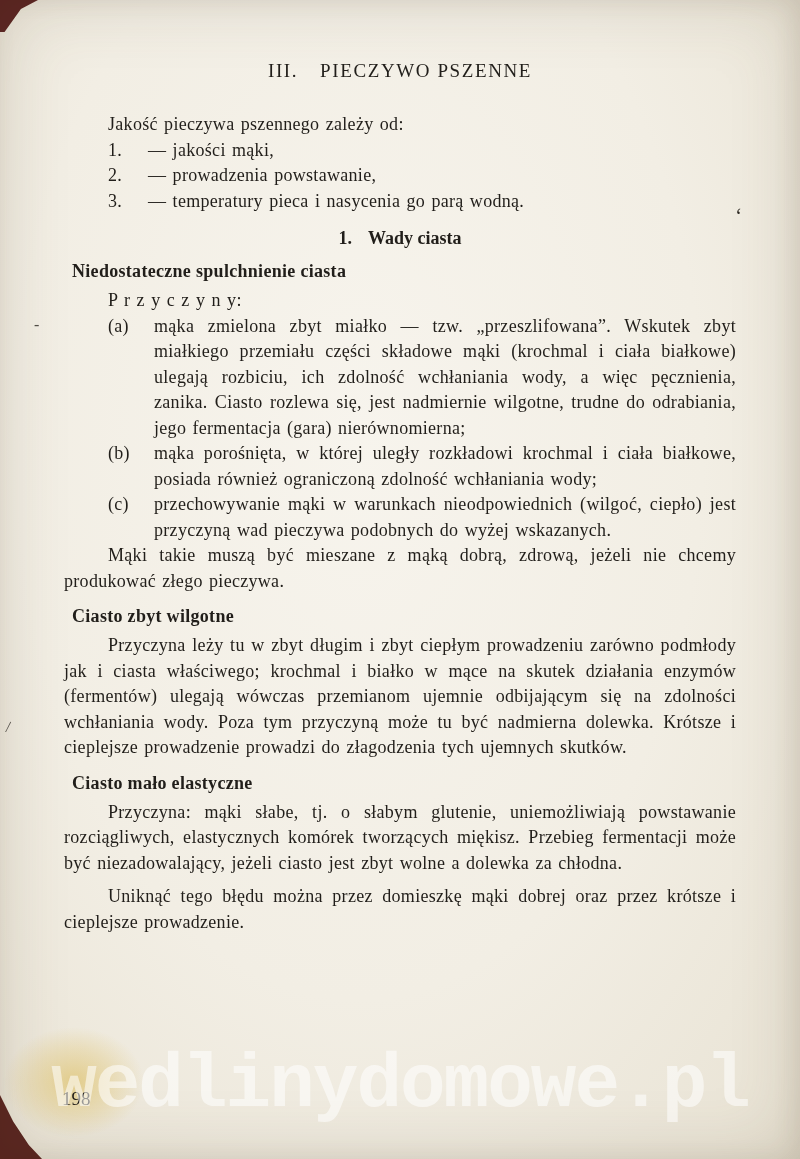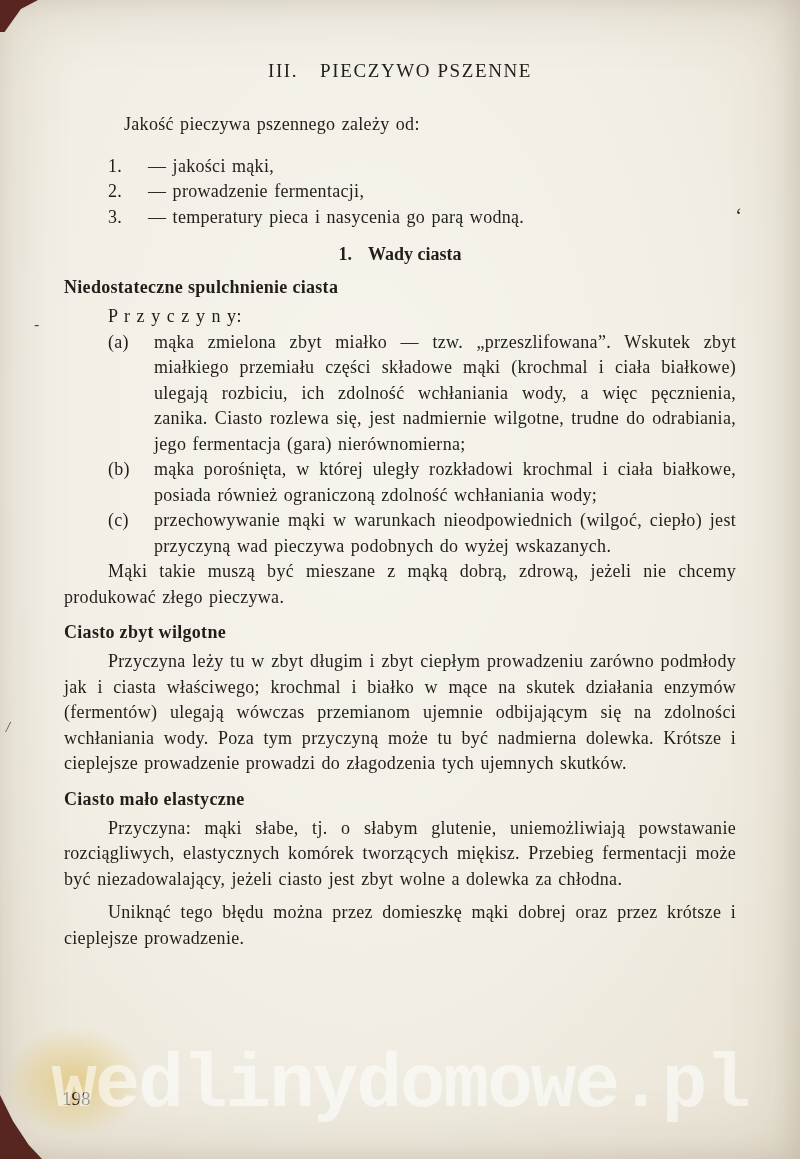--- a/index.html
+++ b/index.html
@@ -19,32 +19,32 @@
   .title{
     margin:0 0 30px 0;
     text-align:center;
     font-size:19px;
     font-weight:normal;
     letter-spacing:1.6px;
   }
   .title .gap{display:inline-block;width:22px;}
   .body-text{font-size:18px;line-height:25.5px;letter-spacing:0.3px;word-spacing:1.5px;}
   .intro{margin-left:44px;}
-  .intro p{margin:16px;}
+  .intro p{margin:0;}
   .num-row{display:flex;}
   .num-row .num{width:40px;flex:0 0 40px;}
   .section-heading{
     margin:14px 0 8px 0;
     text-align:center;
     font-size:18px;
     font-weight:bold;
   }
   .section-heading .gap{display:inline-block;width:16px;}
   .sub-heading{
-    margin:12px 0 6px 0;
+    margin:12px 0 6px 8px;
     font-size:18px;
     font-weight:bold;
     letter-spacing:0.3px;
   }
   .causes-label{margin:0 0 0 44px;}
   .cause-item{display:flex;}
   .cause-item .cause-label{width:46px;flex:0 0 46px;margin-left:44px;}
   .cause-item .cause-text{flex:1;text-align:justify;}
   p.para{margin:0;text-align:justify;text-indent:44px;}
   p.para.spaced{margin-top:8px;}
@@ -106,21 +106,21 @@
   <h1 class="title"><span>III.</span><span class="gap"></span><span>PIECZYWO PSZENNE</span></h1>
 
   <div class="body-text intro">
     <p>Jakość pieczywa pszennego zależy od:</p>
     <div class="num-row">
       <span class="num">1.</span>
       <span>— jakości mąki,</span>
     </div>
     <div class="num-row">
       <span class="num">2.</span>
-      <span>— prowadzenie fermentacji,</span>
+      <span>— prowadzenia powstawanie,</span>
     </div>
     <div class="num-row">
       <span class="num">3.</span>
       <span>— temperatury pieca i nasycenia go parą wodną.</span>
     </div>
   </div>
 
   <h2 class="section-heading"><span>1.</span><span class="gap"></span><span>Wady ciasta</span></h2>
 
   <h3 class="sub-heading">Niedostateczne spulchnienie ciasta</h3>

